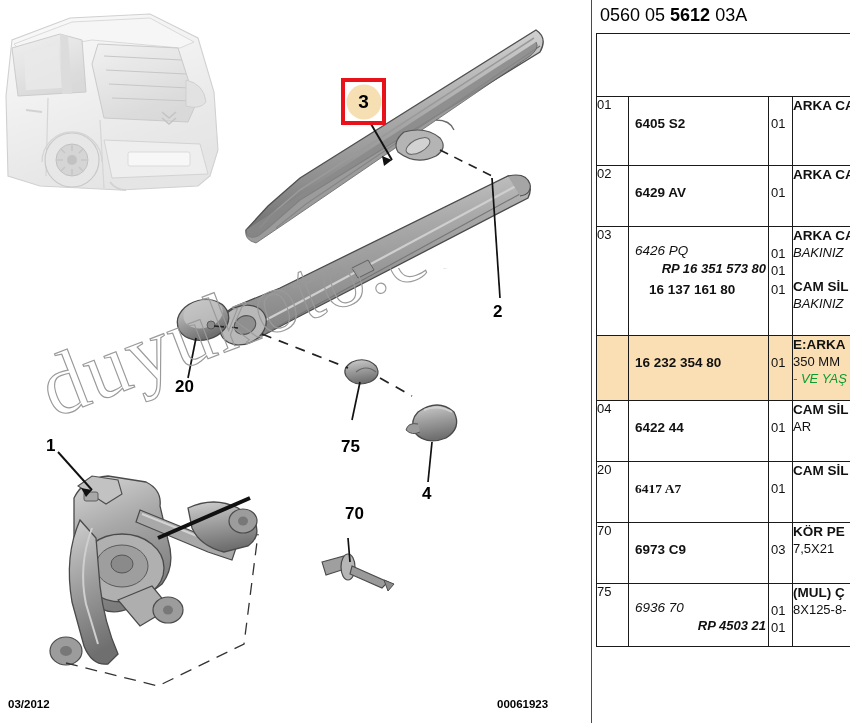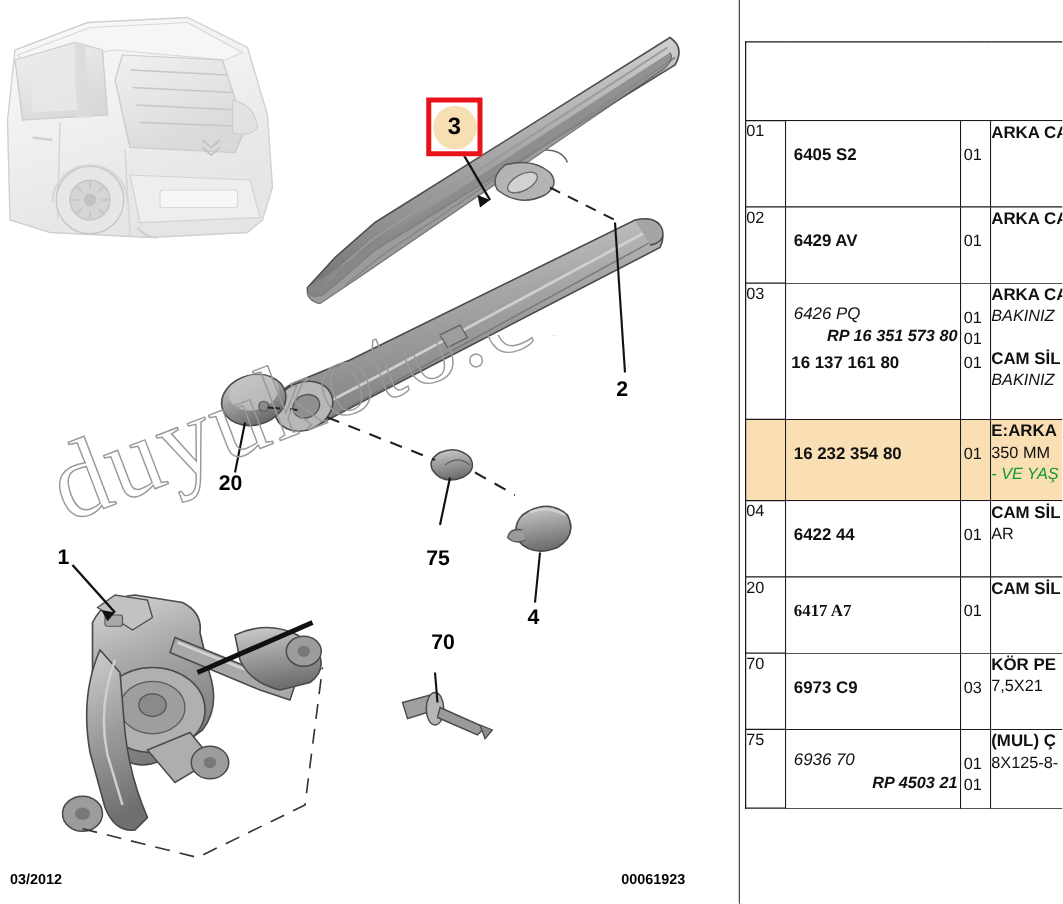--- a/index.html
+++ b/index.html
@@ -124,21 +124,21 @@
   .ref-main{
     position:absolute;left:6px;top:19px;
     font-weight:bold;font-size:13.5px;white-space:nowrap;
   }
   .ref-main.italic{font-weight:normal;font-style:italic;top:16px;}
   .ref-rp{
     position:absolute;right:2px;top:34px;
     font-weight:bold;font-style:italic;font-size:13px;white-space:nowrap;
   }
   .ref-main2{
-    position:absolute;left:4px;top:55px;
+    position:absolute;left:20px;top:55px;
     font-weight:bold;font-size:13.5px;white-space:nowrap;
   }
   .cell-qty{
     position:relative;
     font-size:12.5px;
     text-align:left;
     padding-left:2px;
   }
   .qty-a{position:absolute;left:2px;top:19px;}
   .qty-b{position:absolute;left:2px;top:36px;}
@@ -383,20 +383,23 @@
     <div class="callout" style="left:345px;top:505px;">70</div>
 
     <div class="footer-date">03/2012</div>
     <div class="footer-ref">00061923</div>
   </div>
 
   <div class="split-line"></div>
 
   <div class="table-panel">
 
+    <div class="doc-code">
+      <span>0560 05 </span><b>5612</b><span> 03A</span>
+    </div>
 
     <table class="tbl">
       <colgroup>
         <col class="col-idx">
           <col class="col-ref">
           <col class="col-qty">
           <col class="col-desc">
       </colgroup>
       <tbody>
 

